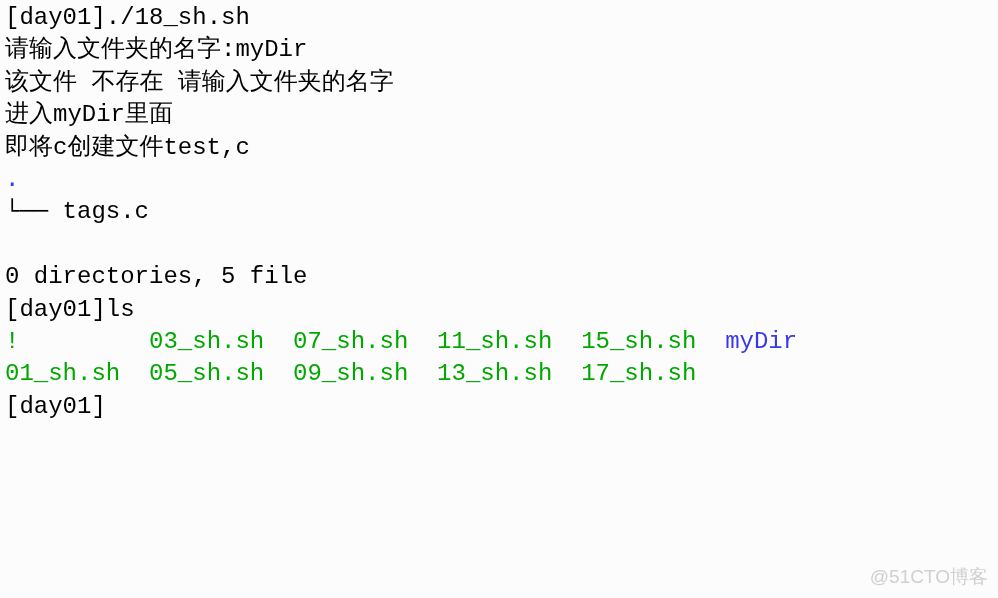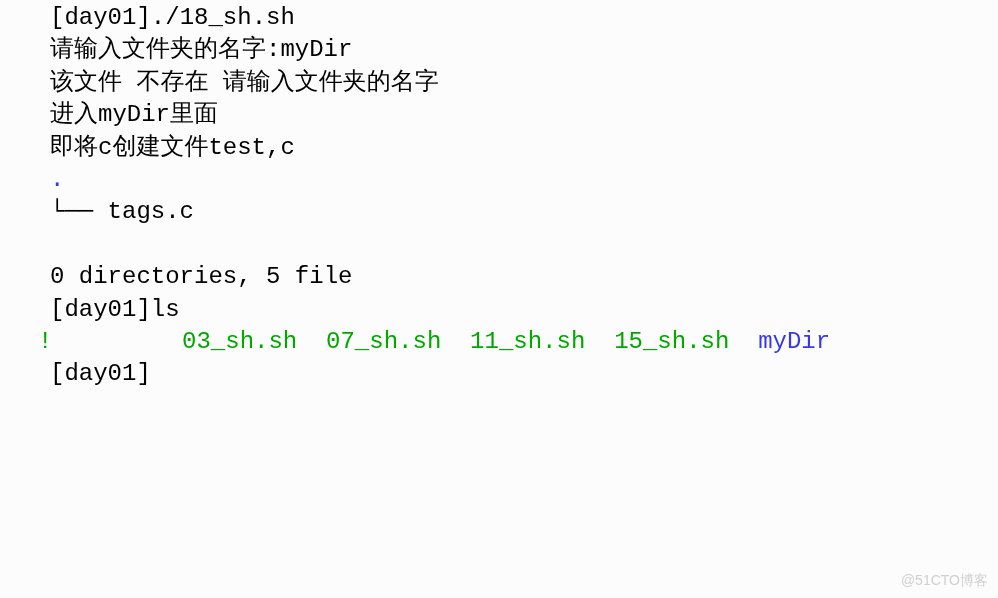--- a/index.html
+++ b/index.html
@@ -13,63 +13,62 @@
       font-size: 24px;
       line-height: 1.35;
       padding: 2px 5px;
       width: 998px;
       height: 598px;
       position: relative;
       overflow: hidden;
     }
     .line {
       white-space: pre;
-      margin-left: 45px;
     }
     .black {
       color: #000000;
     }
     .green {
       color: #00a800;
     }
     .blue {
       color: #3838e8;
     }
     .prompt {
       color: #000000;
     }
     .ls-grid {
       display: block;
-      margin-left: 33px;
     }
     .ls-row {
       white-space: pre;
     }
     .watermark {
       position: absolute;
       bottom: 8px;
       right: 10px;
       color: #d0d0d0;
-      font-size: 14px;
+      font-size: 19px;
       font-family: Arial, sans-serif;
     }
   </style>
 </head>
 <body>
 
 <div class="line"><span class="prompt">[day01]</span><span class="black">./18_sh.sh</span></div>
 <div class="line black">请输入文件夹的名字:myDir</div>
 <div class="line black">该文件 不存在 请输入文件夹的名字</div>
 <div class="line black">进入myDir里面</div>
 <div class="line black">即将c创建文件test,c</div>
 <div class="line blue">.</div>
 <div class="line black">└── tags.c</div>
 <div class="line">&nbsp;</div>
 <div class="line black">0 directories, 5 file</div>
 <div class="line"><span class="prompt">[day01]</span><span class="black">ls</span></div>
 
 <div class="ls-grid">
   <div class="ls-row"><span class="green">!       </span><span>  </span><span class="green">03_sh.sh</span><span>  </span><span class="green">07_sh.sh</span><span>  </span><span class="green">11_sh.sh</span><span>  </span><span class="green">15_sh.sh</span><span>  </span><span class="blue">myDir</span></div>
+  <div class="ls-row"><span class="green">01_sh.sh</span><span>  </span><span class="green">05_sh.sh</span><span>  </span><span class="green">09_sh.sh</span><span>  </span><span class="green">13_sh.sh</span><span>  </span><span class="green">17_sh.sh</span></div>
 </div>
 
 <div class="line"><span class="prompt">[day01]</span></div>
 
 <div class="watermark">@51CTO博客</div>
 
 </body></html>

